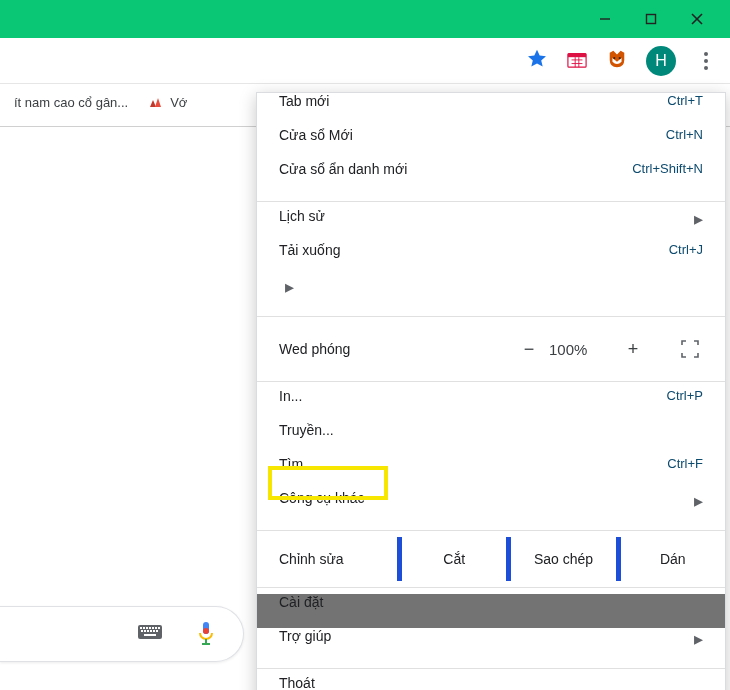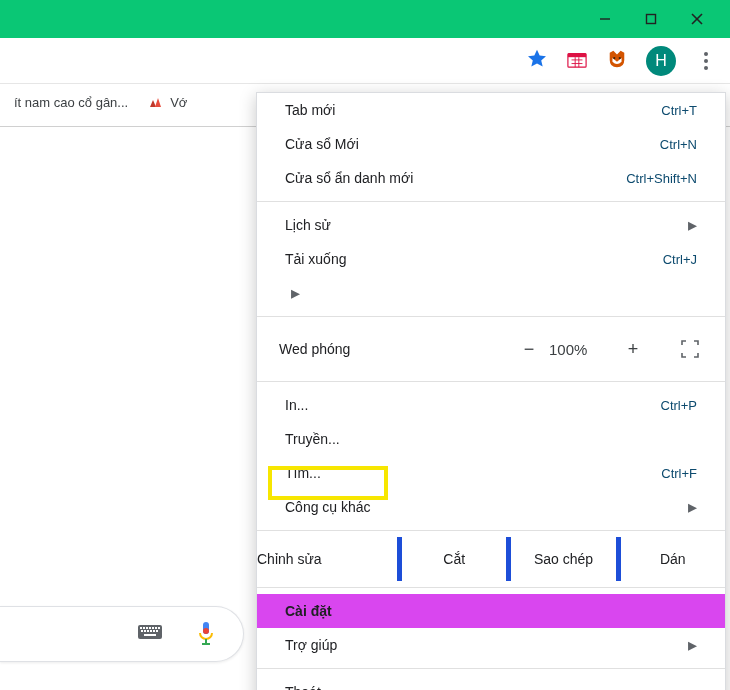--- a/index.html
+++ b/index.html
@@ -43,47 +43,47 @@
   .kb-icon { width:26px; height:20px; color:#5f6368; }
   .mic-wrap { position:relative; width:18px; height:26px; }
 
   
   .menu {
     position: absolute; top: 92px; right: 4px; width: 470px; background: #fff;
     box-shadow: 0 4px 16px rgba(0,0,0,0.22); border: 1px solid #dadce0;
     font-size: 14px; color: #202124; padding-bottom: 6px;
   }
   .mrow {
-    height: 34px; display: flex; align-items: center; padding: 0 28px;
+    height: 34px; display: flex; padding: 0 22px;
   }
   .mrow .label { flex: 1; }
   .mrow .shortcut { color: #0c4a6e; font-size: 13px; }
   .mrow .chev { color: #5f6368; font-size: 18px; padding-left: 6px; }
   .msep { height: 1px; background: #e0e0e0; margin: 6px 0; }
 
   .zoom-row {
     height: 52px; display: flex; align-items: center; padding-left: 22px; padding-right: 12px;
   }
   .zoom-row .label { flex: 1; }
   .zoom-ctl { display:flex; align-items:center; font-size:15px; color:#3c4043; }
   .zoom-btn { width:40px; text-align:center; font-size:18px; }
   .zoom-pct { width:64px; text-align:left; }
   .fullscreen { width:48px; display:flex; align-items:center; justify-content:center; margin-left:12px; border-left:1px solid transparent; }
   .fs-icon { width:18px; height:18px; }
 
   .edit-row {
     height: 44px; display:flex; align-items:stretch;
   }
-  .edit-label { width:140px; display:flex; align-items:center; }
+  .edit-label { width:140px; display:flex; align-items:center; padding-left:22px; }
   .edit-cell {
     flex:1; display:flex; align-items:center; justify-content:center; border-left:5px solid #1d4ed8;
     font-size:14px;
   }
 
-  .highlighted { background:#d946ef;font-weight:bold; }
+  .highlighted { background:#737373; }
   .yellow-box {
     position: absolute; border: 4px solid #f7e600; width: 120px; height: 34px;
     top: 466px; left: 268px; pointer-events: none;
   }
 
   .ext-cal { width:22px; height:20px; }
   .ext-panda { width:22px; height:20px; }
 </style>
 </head>
 <body>

